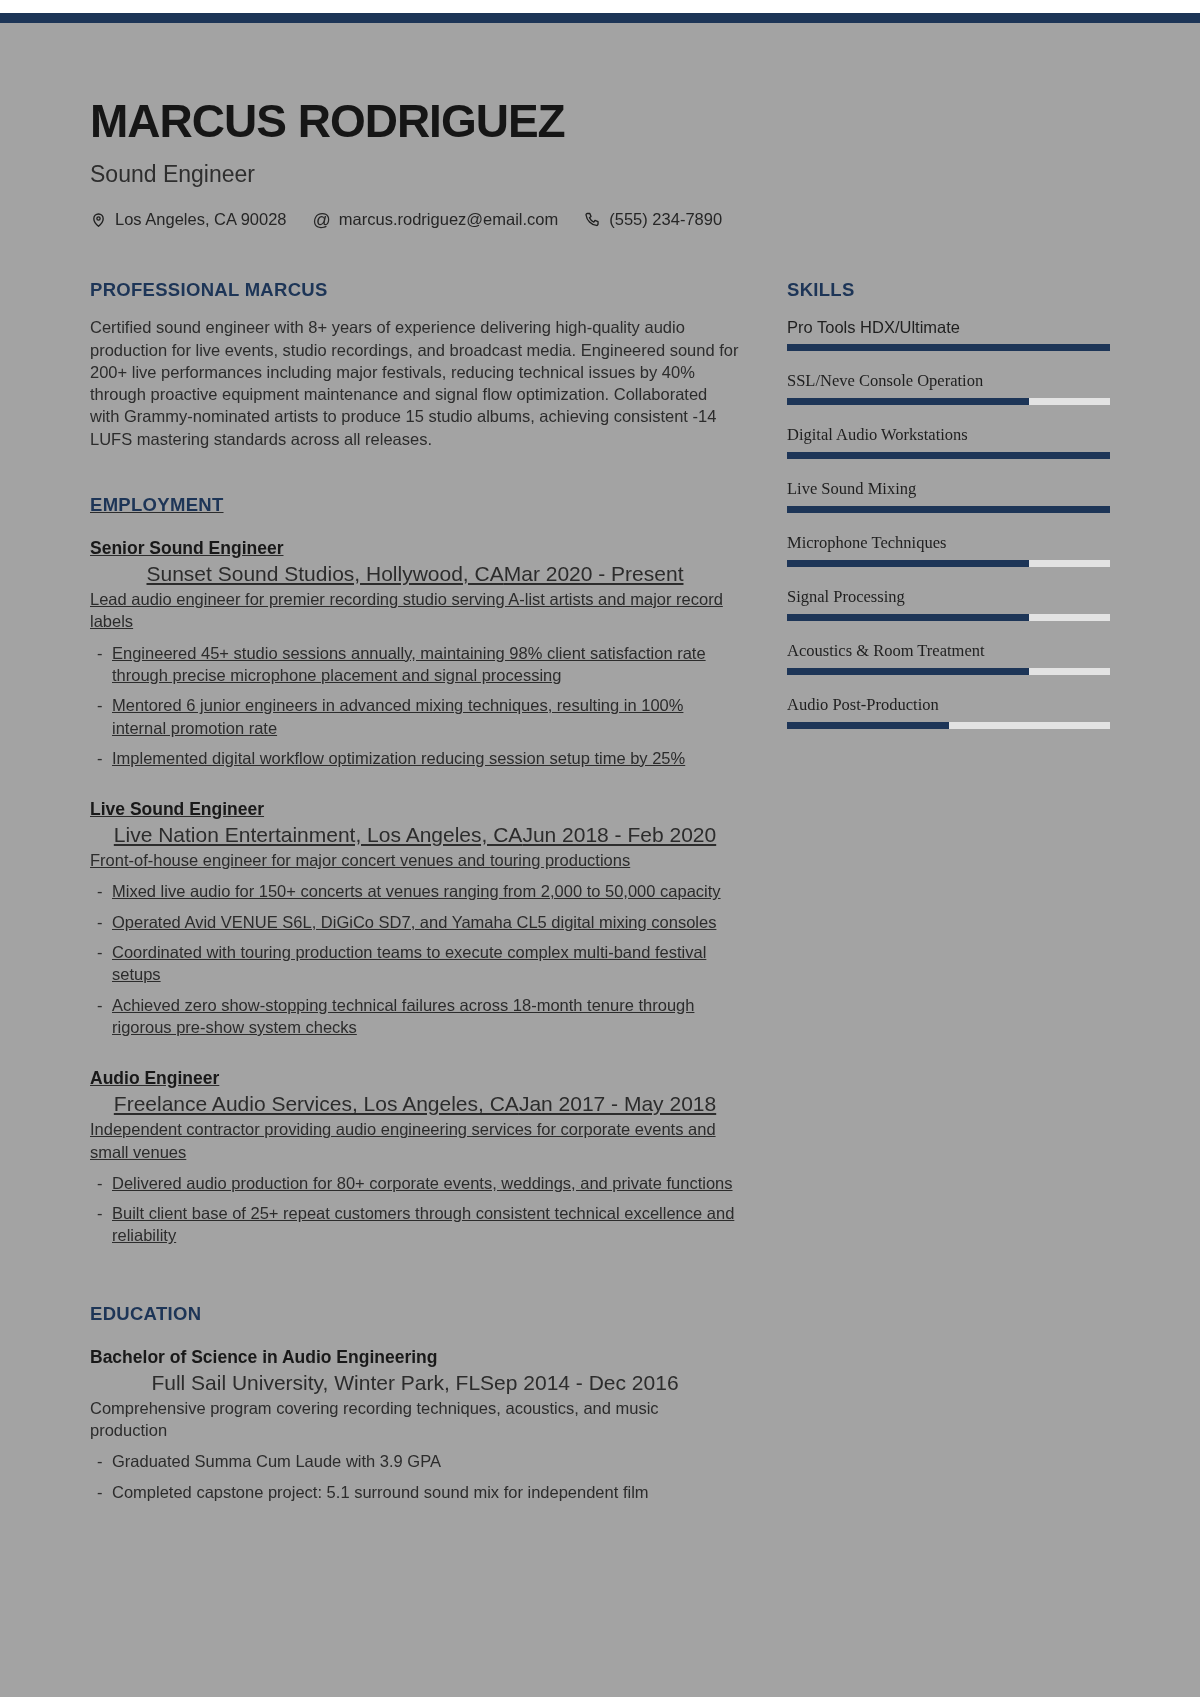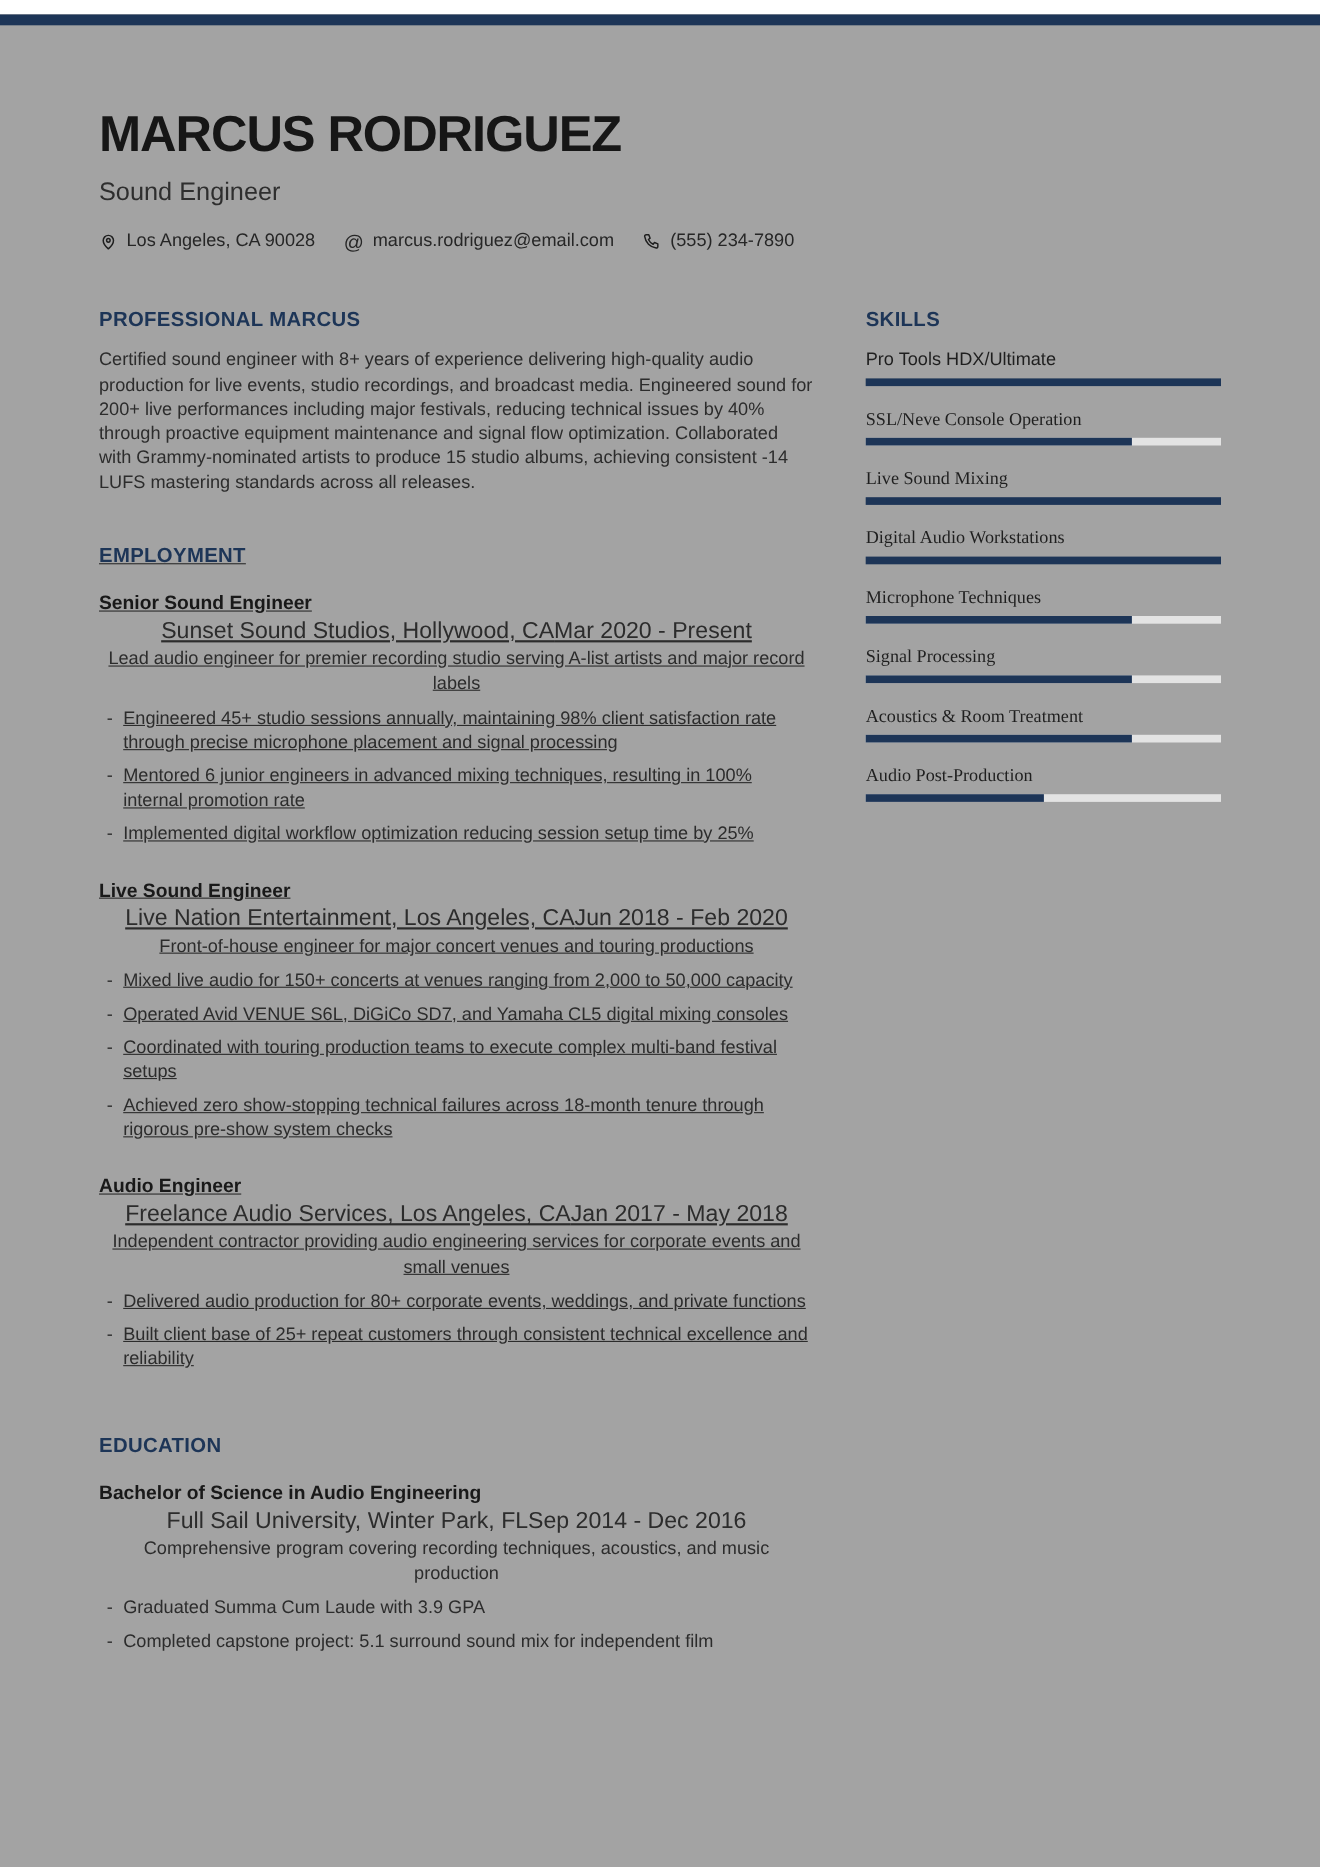--- a/index.html
+++ b/index.html
@@ -85,21 +85,20 @@
     align-items: baseline;
     font-size: 21px;
     line-height: 22px;
     color: #2c2c2c;
   }
   .job-desc {
     margin-top: 3px;
     font-size: 16.5px;
     line-height: 22.3px;
     color: #2c2c2c;
-    text-align: center;
   }
   ul.bullets {
     list-style: none;
     margin-top: 9px;
   }
   ul.bullets li {
     position: relative;
     padding-left: 22px;
     font-size: 16.5px;
     line-height: 22.3px;
@@ -252,28 +251,28 @@
   </div>
 
   <div class="skill-item">
     <div class="skill-name">SSL/Neve Console Operation</div>
     <div class="skill-track">
       <div class="skill-fill" style="width: 75%;"></div>
     </div>
   </div>
 
   <div class="skill-item">
+    <div class="skill-name">Digital Audio Workstations</div>
+    <div class="skill-track">
+      <div class="skill-fill" style="width: 100%;"></div>
+    </div>
+  </div>
+
+  <div class="skill-item">
     <div class="skill-name">Live Sound Mixing</div>
-    <div class="skill-track">
-      <div class="skill-fill" style="width: 100%;"></div>
-    </div>
-  </div>
-
-  <div class="skill-item">
-    <div class="skill-name">Digital Audio Workstations</div>
     <div class="skill-track">
       <div class="skill-fill" style="width: 100%;"></div>
     </div>
   </div>
 
   <div class="skill-item">
     <div class="skill-name">Microphone Techniques</div>
     <div class="skill-track">
       <div class="skill-fill" style="width: 75%;"></div>
     </div>

